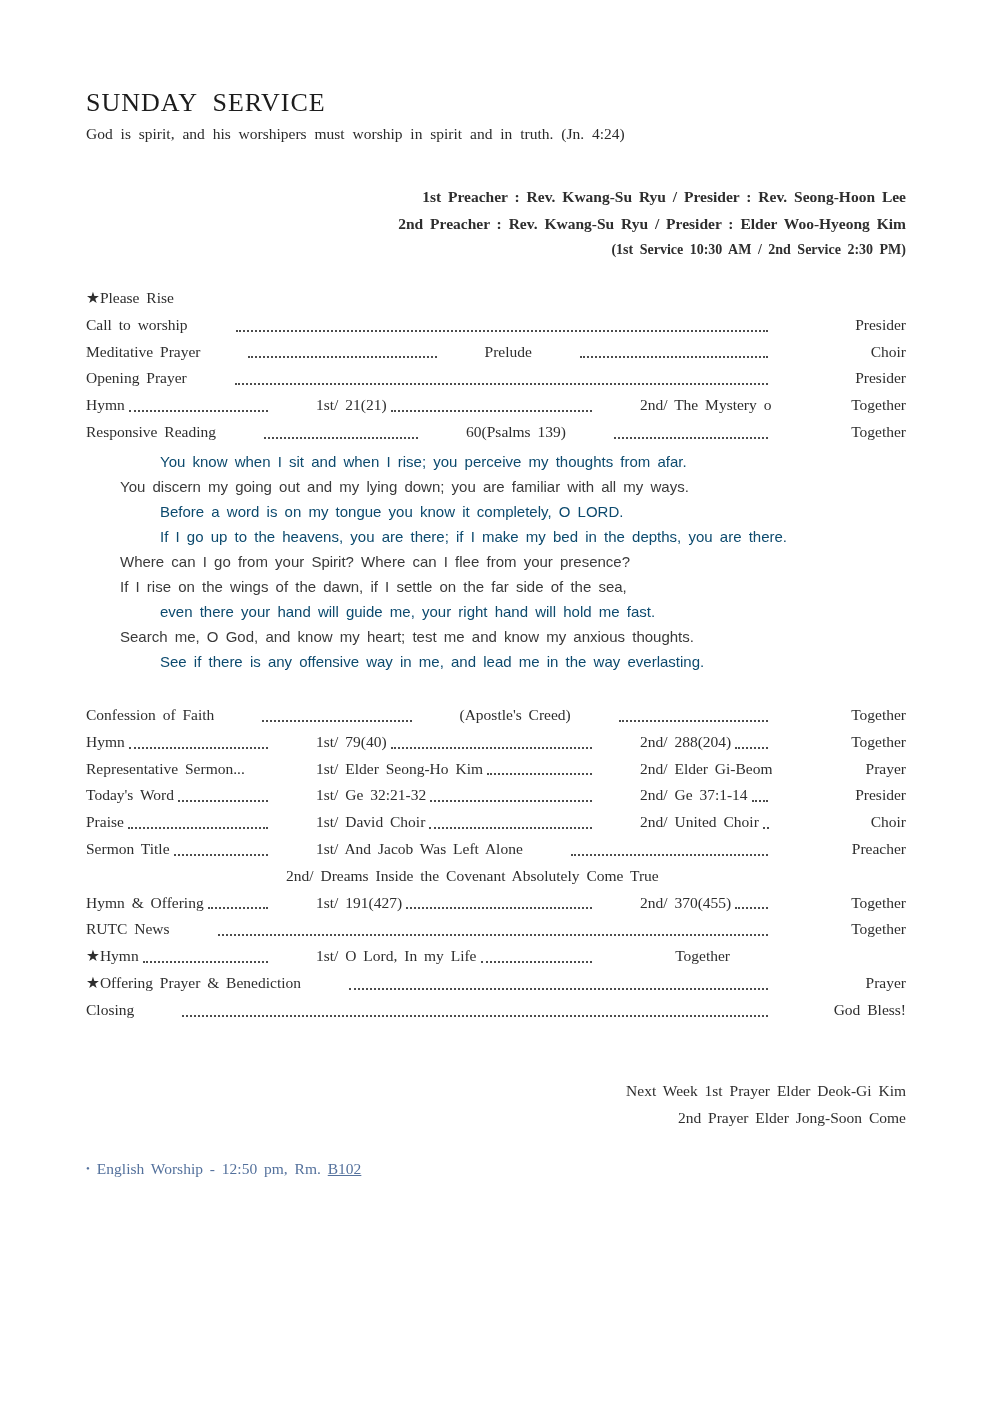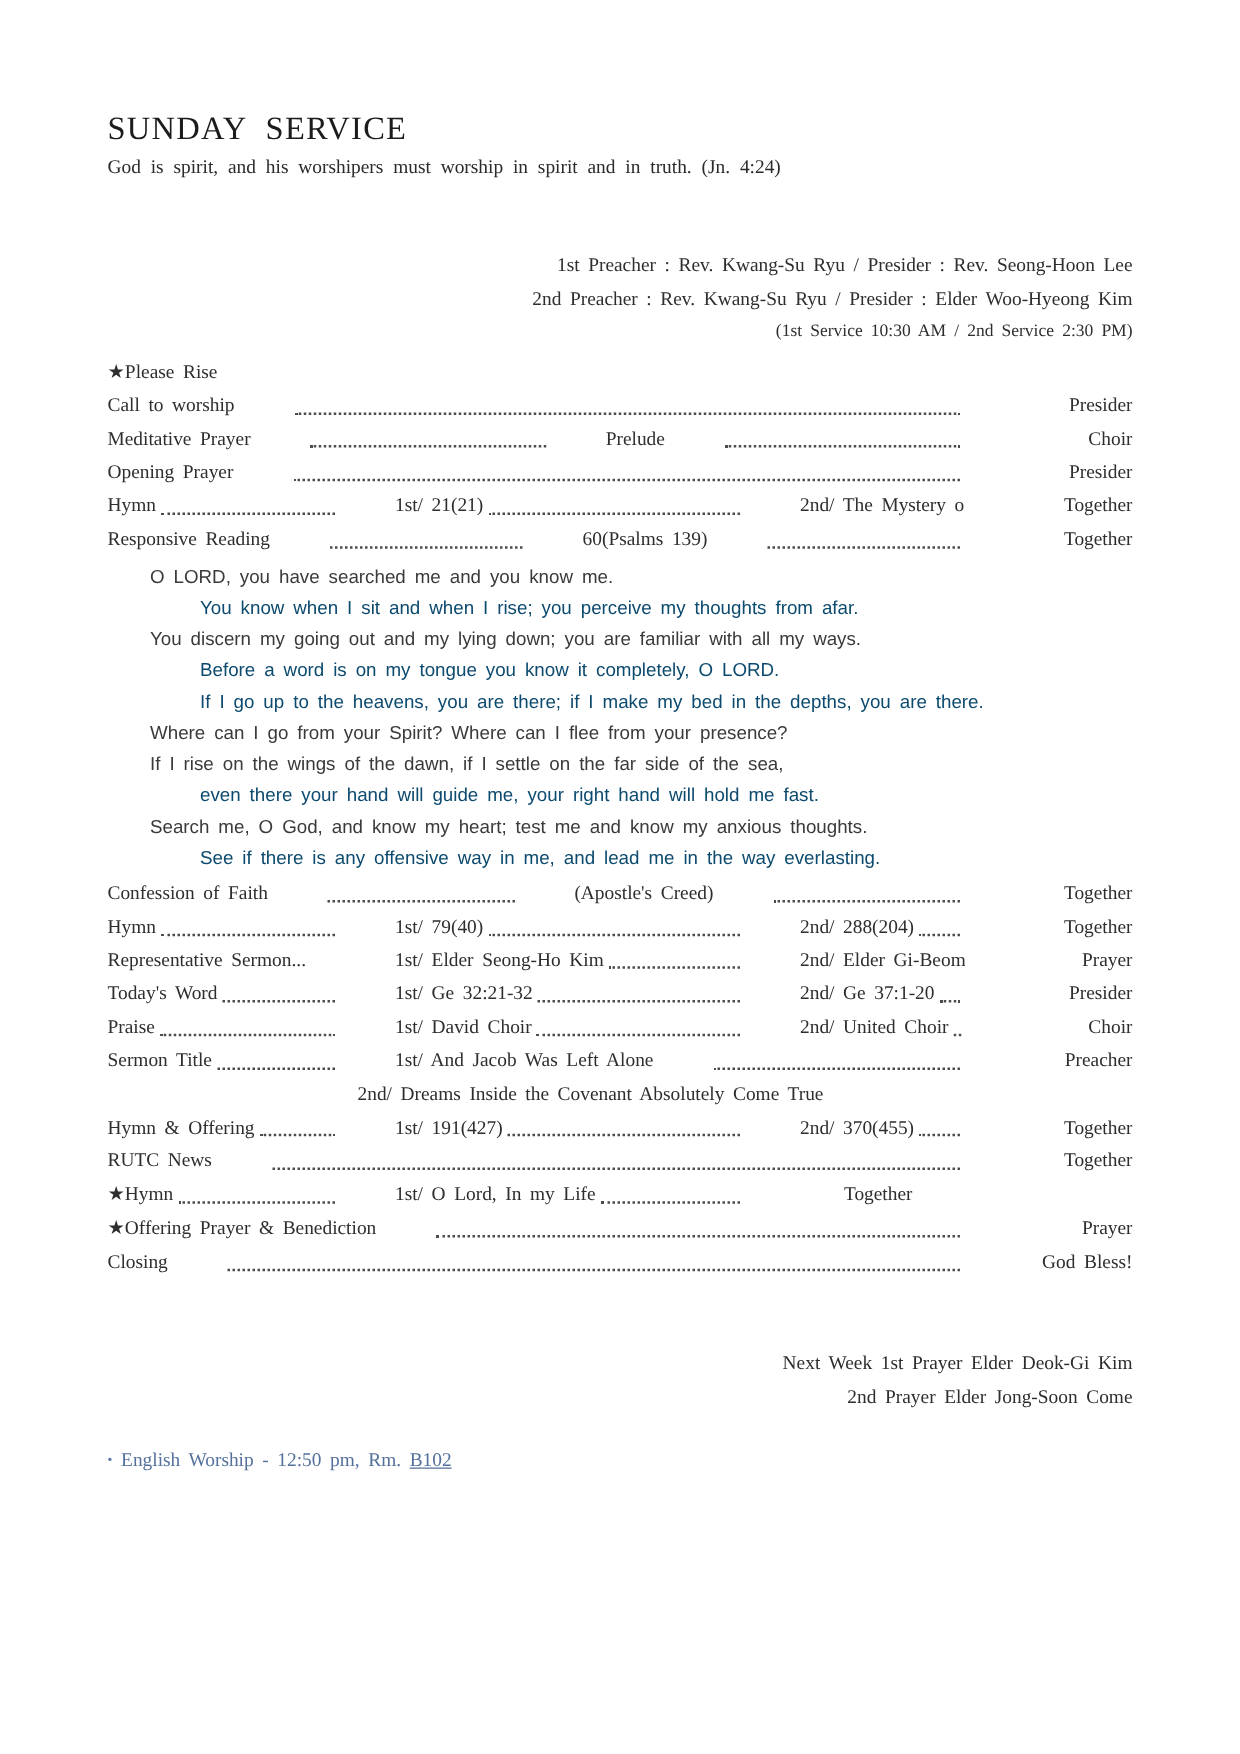--- a/index.html
+++ b/index.html
@@ -44,21 +44,21 @@
 </head>
 <body>
 
 <div class="page">
 
   <div class="abs" style="top:88px;">
     <div class="title">SUNDAY SERVICE</div>
     <div class="subtitle">God is spirit, and his worshipers must worship in spirit and in truth. (Jn. 4:24)</div>
   </div>
 
-  <div class="abs preachers" style="top:200px;">
+  <div class="abs preachers" style="top:184px;font-weight:bold;">
     <div>1st Preacher : Rev. Kwang-Su Ryu / Presider : Rev. Seong-Hoon Lee</div>
     <div>2nd Preacher : Rev. Kwang-Su Ryu / Presider : Elder Woo-Hyeong Kim</div>
     <div class="times">(1st Service 10:30 AM / 2nd Service 2:30 PM)</div>
   </div>
 
   <div class="abs" style="top:285px;">
     <div class="note">★Please Rise</div>
 
     <div class="row">
       <span class="t">Call to worship</span>
@@ -99,21 +99,20 @@
     <div class="row">
       <span class="t">Responsive Reading</span>
       <span class="dots"></span>
       <span class="t">60(Psalms 139)</span>
       <span class="dots"></span>
       <span class="right">Together</span>
     </div>
   </div>
 
   <div class="abs psalm" style="top:449px;">
-    <div class="pline">O LORD, you have searched me and you know me.</div>
     <div class="pline bold">You know when I sit and when I rise; you perceive my thoughts from afar.</div>
     <div class="pline">You discern my going out and my lying down; you are familiar with all my ways.</div>
     <div class="pline bold">Before a word is on my tongue you know it completely, O LORD.</div>
     <div class="pline bold">If I go up to the heavens, you are there; if I make my bed in the depths, you are there.</div>
     <div class="pline">Where can I go from your Spirit? Where can I flee from your presence?</div>
     <div class="pline">If I rise on the wings of the dawn, if I settle on the far side of the sea,</div>
     <div class="pline bold">even there your hand will guide me, your right hand will hold me fast.</div>
     <div class="pline">Search me, O God, and know my heart; test me and know my anxious thoughts.</div>
     <div class="pline bold">See if there is any offensive way in me, and lead me in the way everlasting.</div>
   </div>
@@ -162,21 +161,21 @@
     <div class="row">
       <div class="cell c1">
         <span class="t">Today's Word</span>
         <span class="dots"></span>
       </div>
       <div class="cell c2">
         <span class="t">1st/ Ge 32:21-32</span>
         <span class="dots"></span>
       </div>
       <div class="cell c3">
-        <span class="t">2nd/ Ge 37:1-20</span>
+        <span class="t">2nd/ Ge 37:1-14</span>
         <span class="dots"></span>
       </div>
       <span class="right">Presider</span>
     </div>
 
     <div class="row">
       <div class="cell c1">
         <span class="t">Praise</span>
         <span class="dots"></span>
       </div>

